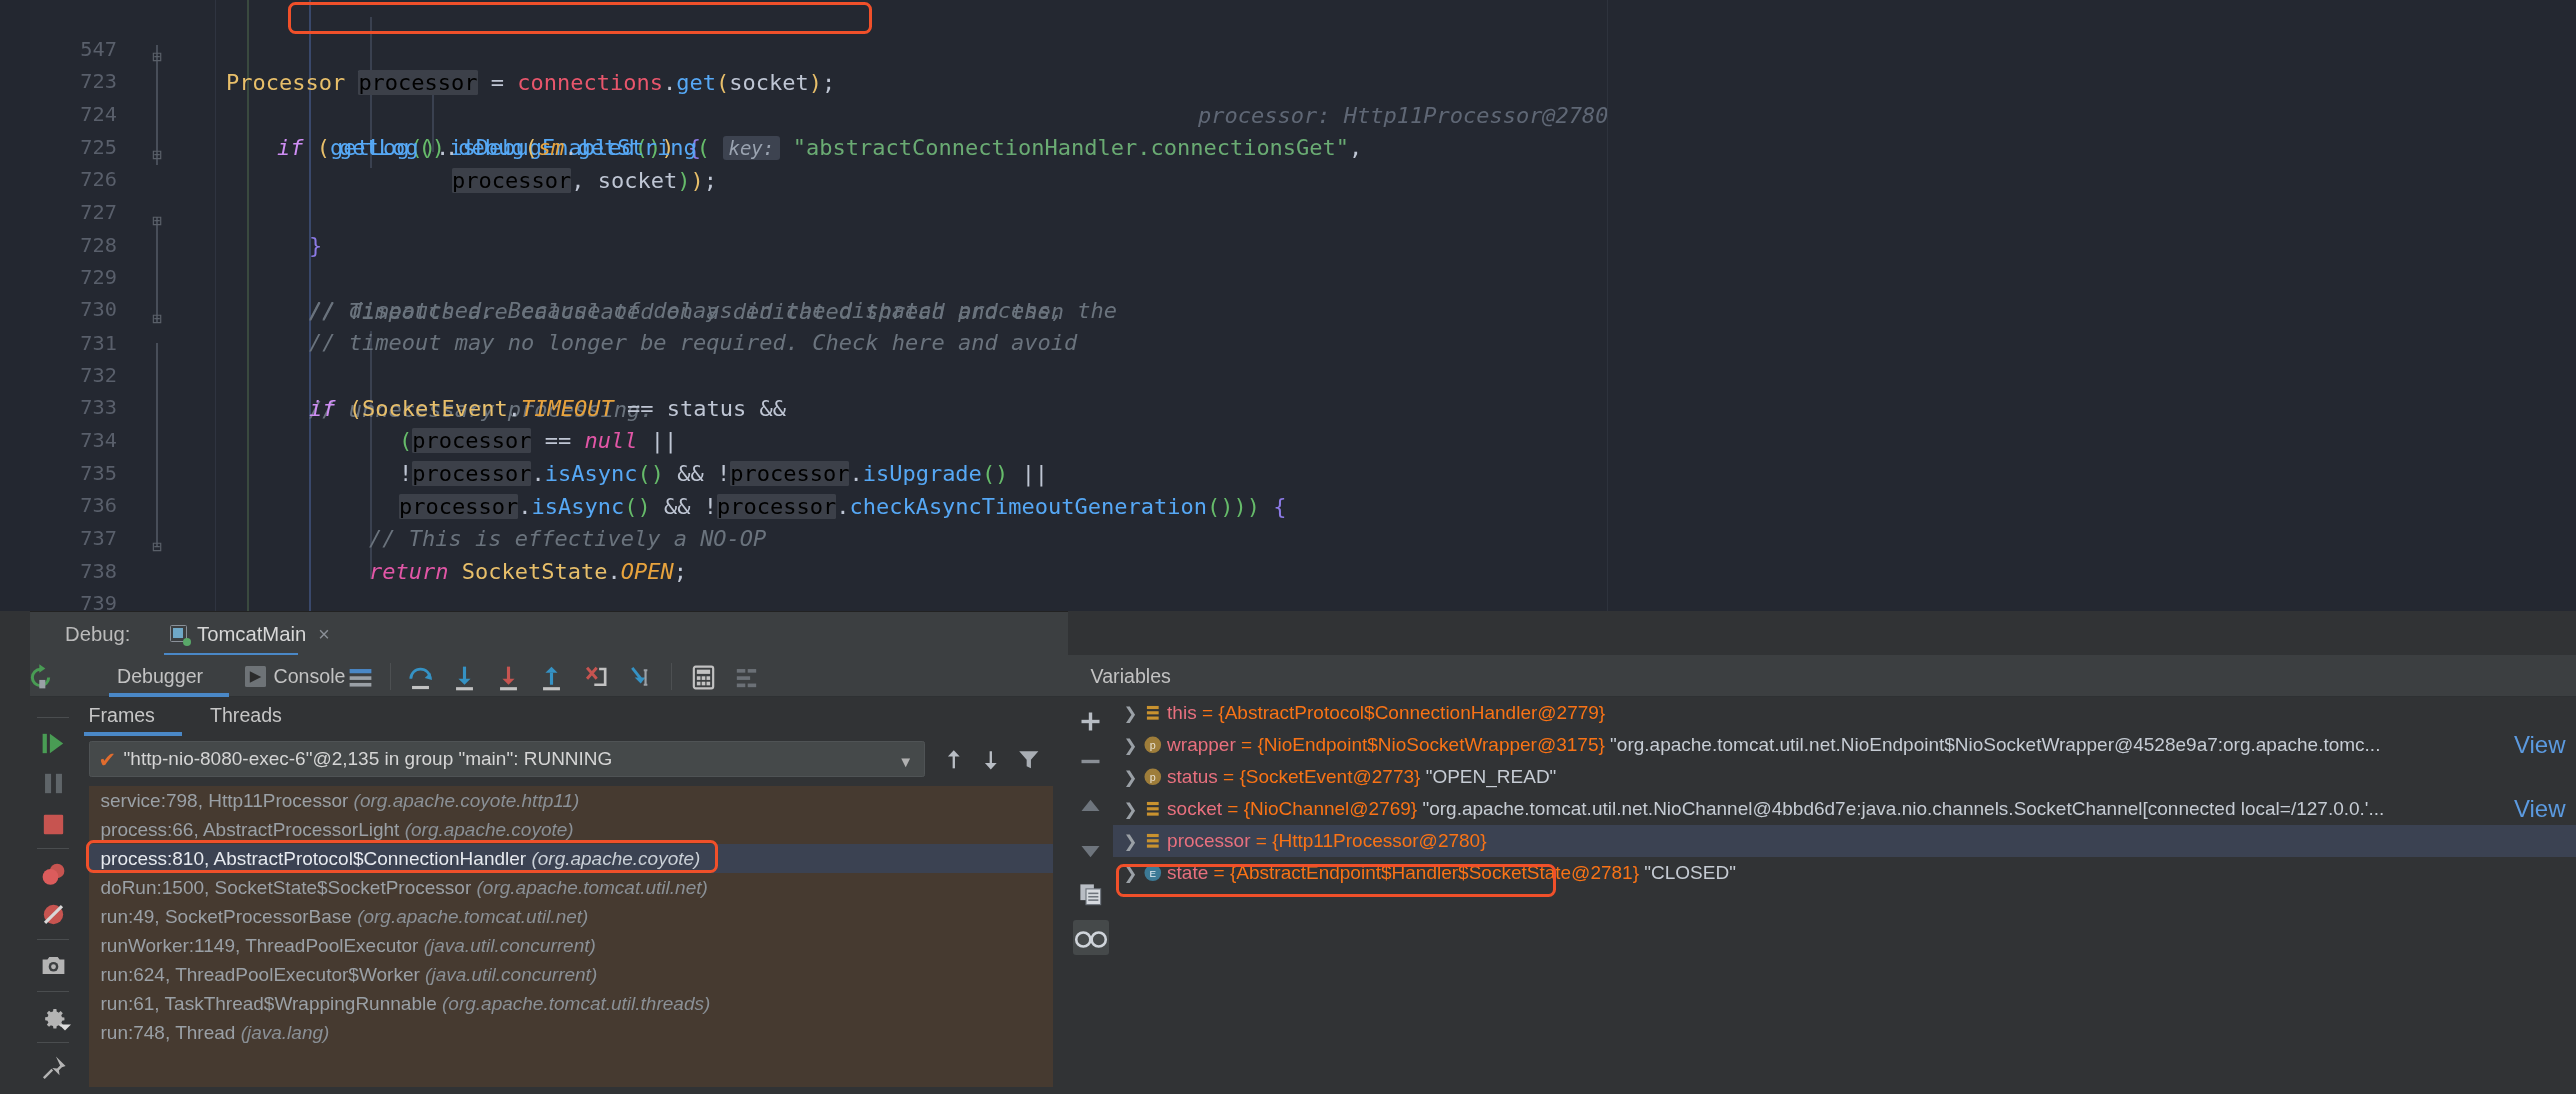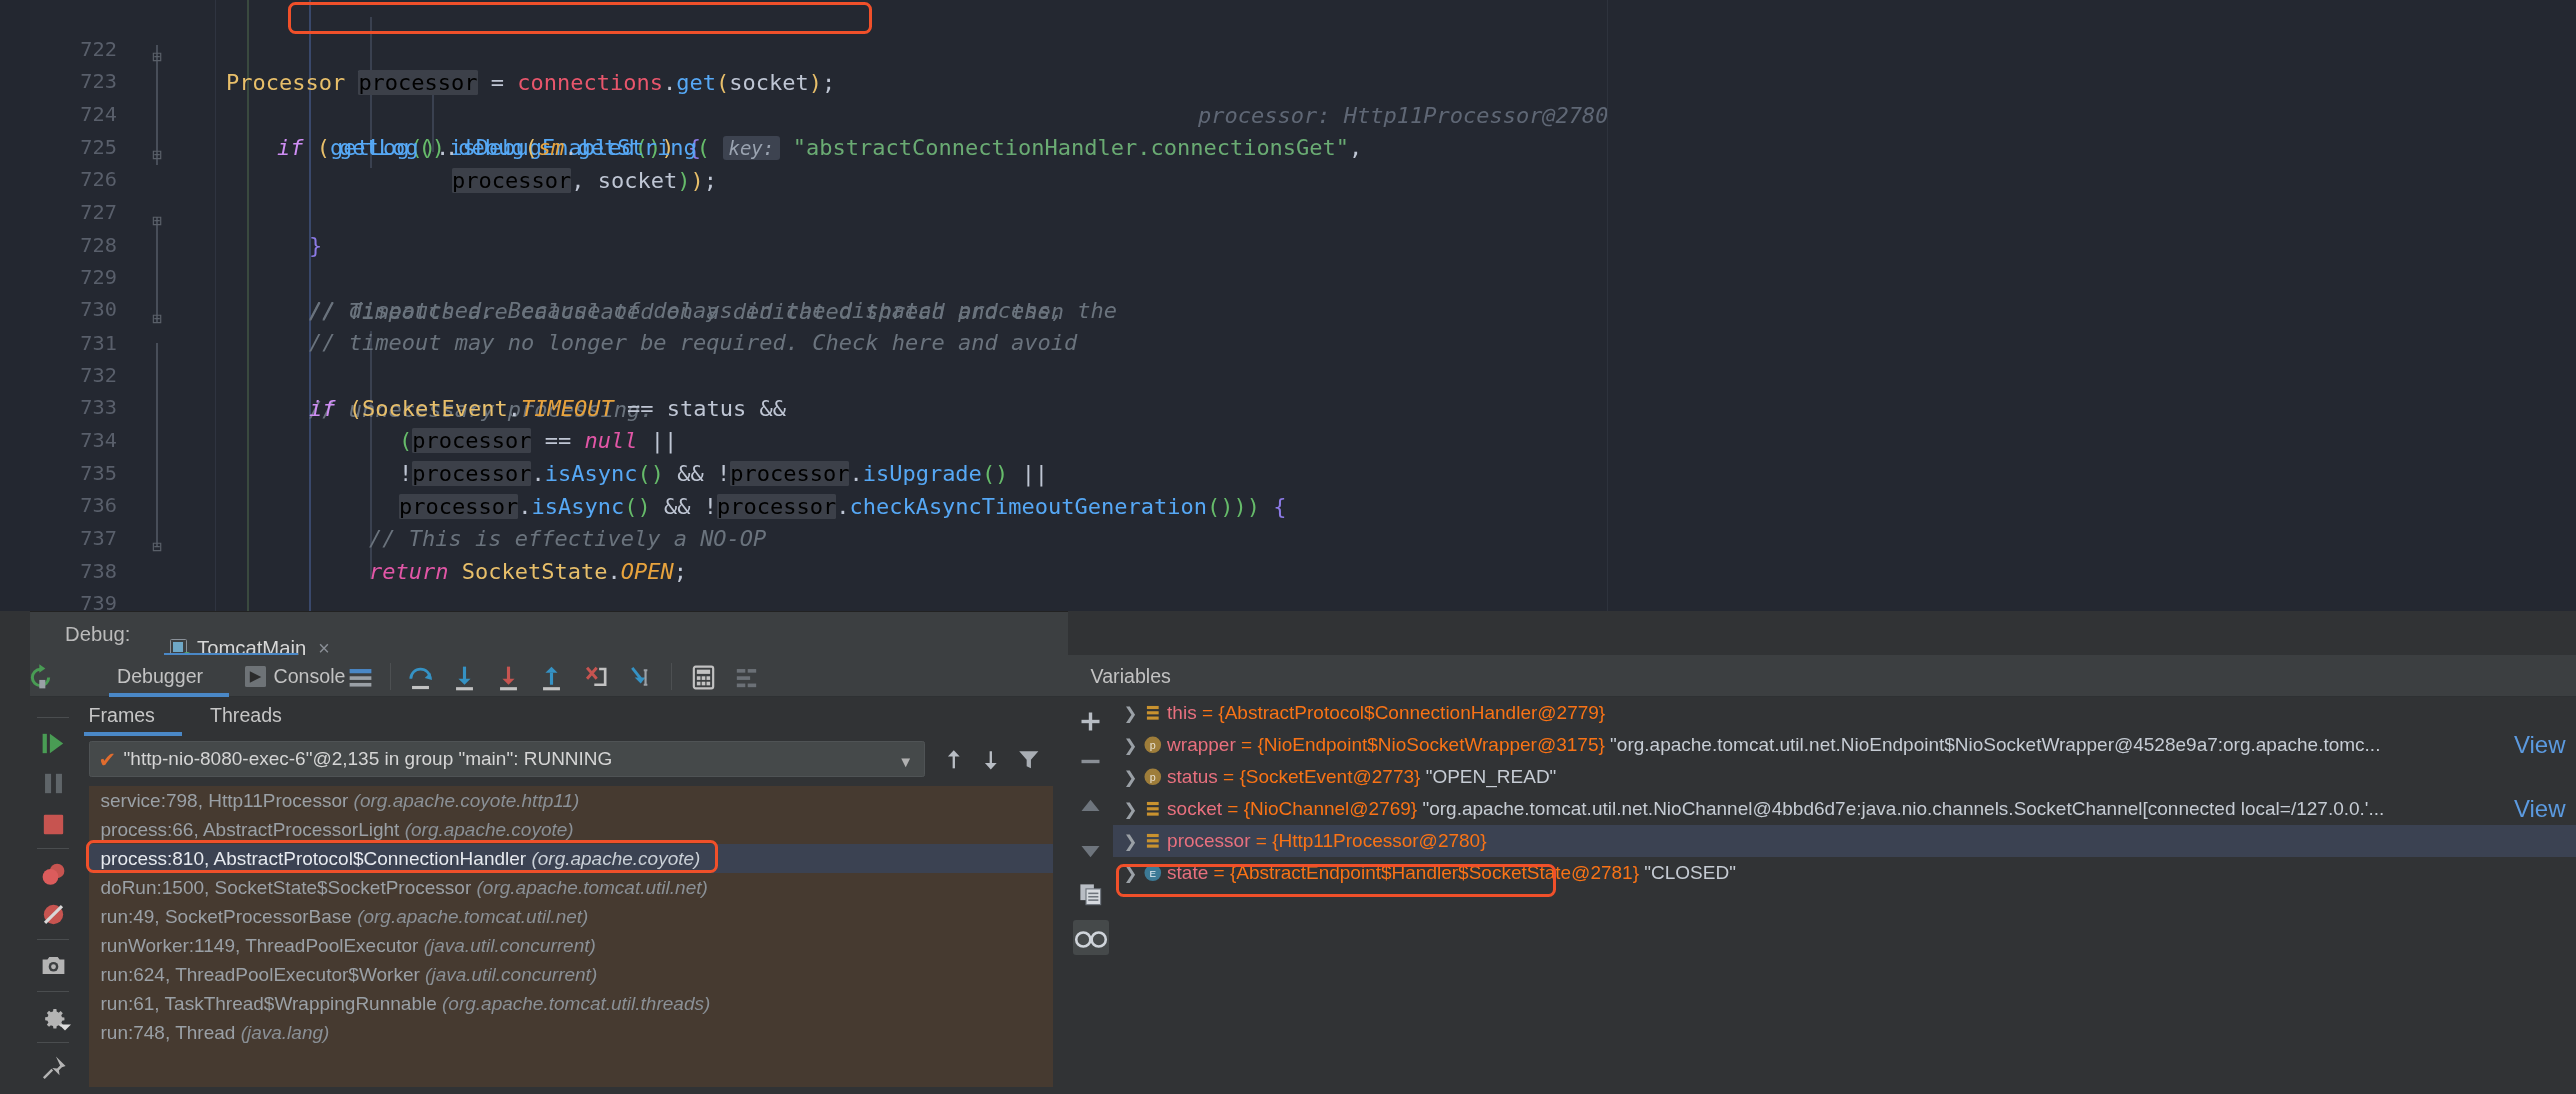--- a/index.html
+++ b/index.html
@@ -73,21 +73,21 @@
   #debug-window {
     position:absolute; left:0; top:611px; width:2576px; height:483px; background:#313335;
   }
   #dw-header {
     position:absolute; left:0; top:0; width:2576px; height:44px; background:#3c3f41;
     border-top:0.8px solid #222; 
   }
   #dw-header-inner { position:absolute; left:30px; top:0; right:0; height:44px; background:#3c3f41; }
   .dw-label { position:absolute; left:35px; top:10.5px; color:#bbb; font-size:20.3px; }
   .dw-tab {
-    position:absolute; left:134px; top:17px; height:38px; padding:0 12px 0 4.5px;
+    position:absolute; left:134px; top:3px; height:38px; padding:0 12px 0 4.5px;
     display:flex; align-items:center; gap:7.5px;
   }
   .dw-tab-underline { position:absolute; left:134px; top:41px; width:134px; height:3.8px; background:#4a88c7; }
   .tabicon { width:21px; height:21px; position:relative; }
   .tabicon i { position:absolute; left:1.5px; top:1.5px; width:16.6px; height:16.6px; border:1.5px solid #8a9199; border-radius:1.5px; }
   .tabicon i:after { content:''; position:absolute; left:2.3px; top:2.3px; right:2.3px; bottom:2.3px; background:#6fa8c7; }
   .tabicon b { position:absolute; right:-1.5px; bottom:-1.5px; width:8.3px; height:8.3px; border-radius:50%; background:#59a869; }
   .dw-tab-name { color:#d7d7d7; font-size:20.3px; }
   .dw-tab-close { color:#8a8f96; font-size:19.6px; margin-left:4.5px; }
 
@@ -181,21 +181,21 @@
     <div class="iguide" style="left:370px; top:331px; height:248px;"></div>
     <div class="iguide" style="left:432px; top:83px; height:69px;"></div>
 
     <div class="foldline" style="top:45px; height:120px;"></div>
     <div class="foldline" style="top:217px; height:105px;"></div>
     <div class="foldline" style="top:343px; height:203px;"></div>
 
     <div class="code-area">
 
       <div class="crow" style="top:0px; position:absolute; left:0; right:0;">
-        <span class="lnum">722</span>
+        <span class="lnum">547</span>
         <span class="codetext"><span class="t-type">Processor</span> <span class="caret"></span><span class="hl-ident">processor</span> <span class="t-plain">=</span> <span class="t-red">connections</span><span class="t-plain">.</span><span class="t-method">get</span><span class="t-paren-y">(</span><span class="t-plain">socket</span><span class="t-paren-y">)</span><span class="t-plain">;</span></span>
         <span class="codetext t-inline" style="left:1198px;">processor: Http11Processor@2780</span>
       </div>
 
       <div class="crow" style="top:32px; position:absolute; left:0; right:0;">
         <span class="lnum">723</span>
         <span class="fold" style="top:7.5px;">⊟</span>
         <span class="codetext" style="left:277px;"><span class="t-kw">if</span> <span class="t-paren-y">(</span><span class="t-method">getLog</span><span class="t-paren-g">()</span><span class="t-plain">.</span><span class="t-method">isDebugEnabled</span><span class="t-paren-g">()</span><span class="t-paren-y">)</span> <span class="t-paren-v">{</span></span>
       </div>
 

